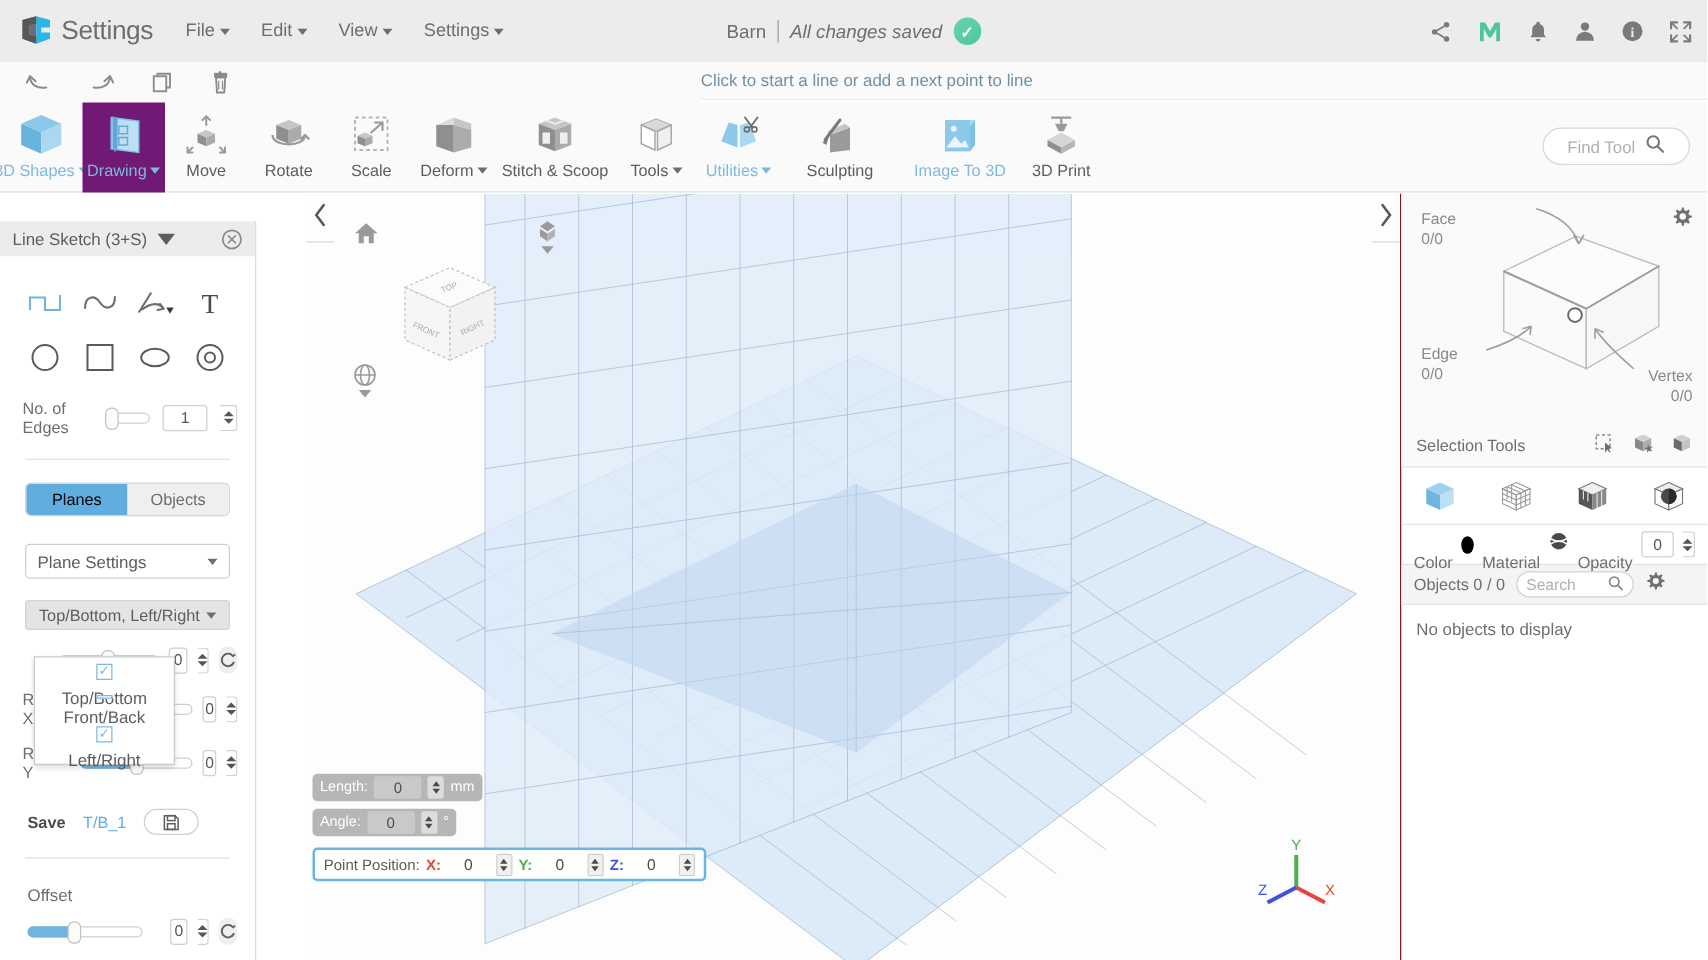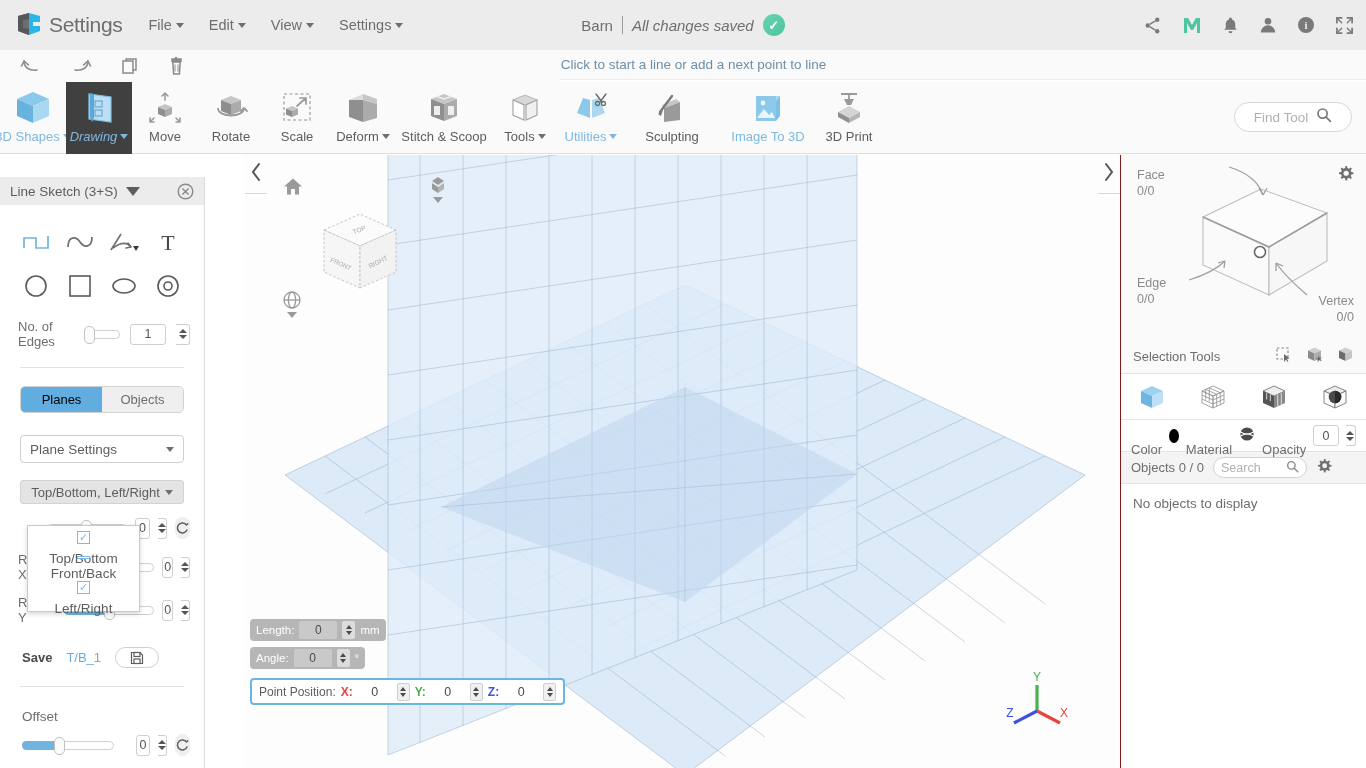--- a/index.html
+++ b/index.html
@@ -78,21 +78,21 @@
     position: absolute; top: 82px; left: 0; width: 1366px; height: 72px;
     background: #fafafa; border-bottom: 1px solid #dedede;
     display: flex; align-items: flex-start;
   }
   .tool {
     width: 66px; height: 72px;
     display: flex; flex-direction: column; align-items: center; justify-content: flex-start;
     padding-top: 6px; cursor: pointer; position: relative;
   }
   .tool.wide { width: 96px; }
-  .tool.active { background: #404040; font-style: italic; }
+  .tool.active { background: #701a75; }
   .tool-ico { height: 40px; display: flex; align-items: center; justify-content: center; }
   .tool-lbl {
     font-size: 13px; color: #5d5d5d; white-space: nowrap;
     display: flex; align-items: center; gap: 3px; margin-top: 1px;
   }
   .tool-lbl.blue { color: #7eb9e0; }
   #findtool {
     position: absolute; right: 14px; top: 20px;
     width: 118px; height: 30px; border: 1px solid #d8d8d8; border-radius: 16px;
     background: #fff; display: flex; align-items: center; justify-content: center; gap: 8px;

